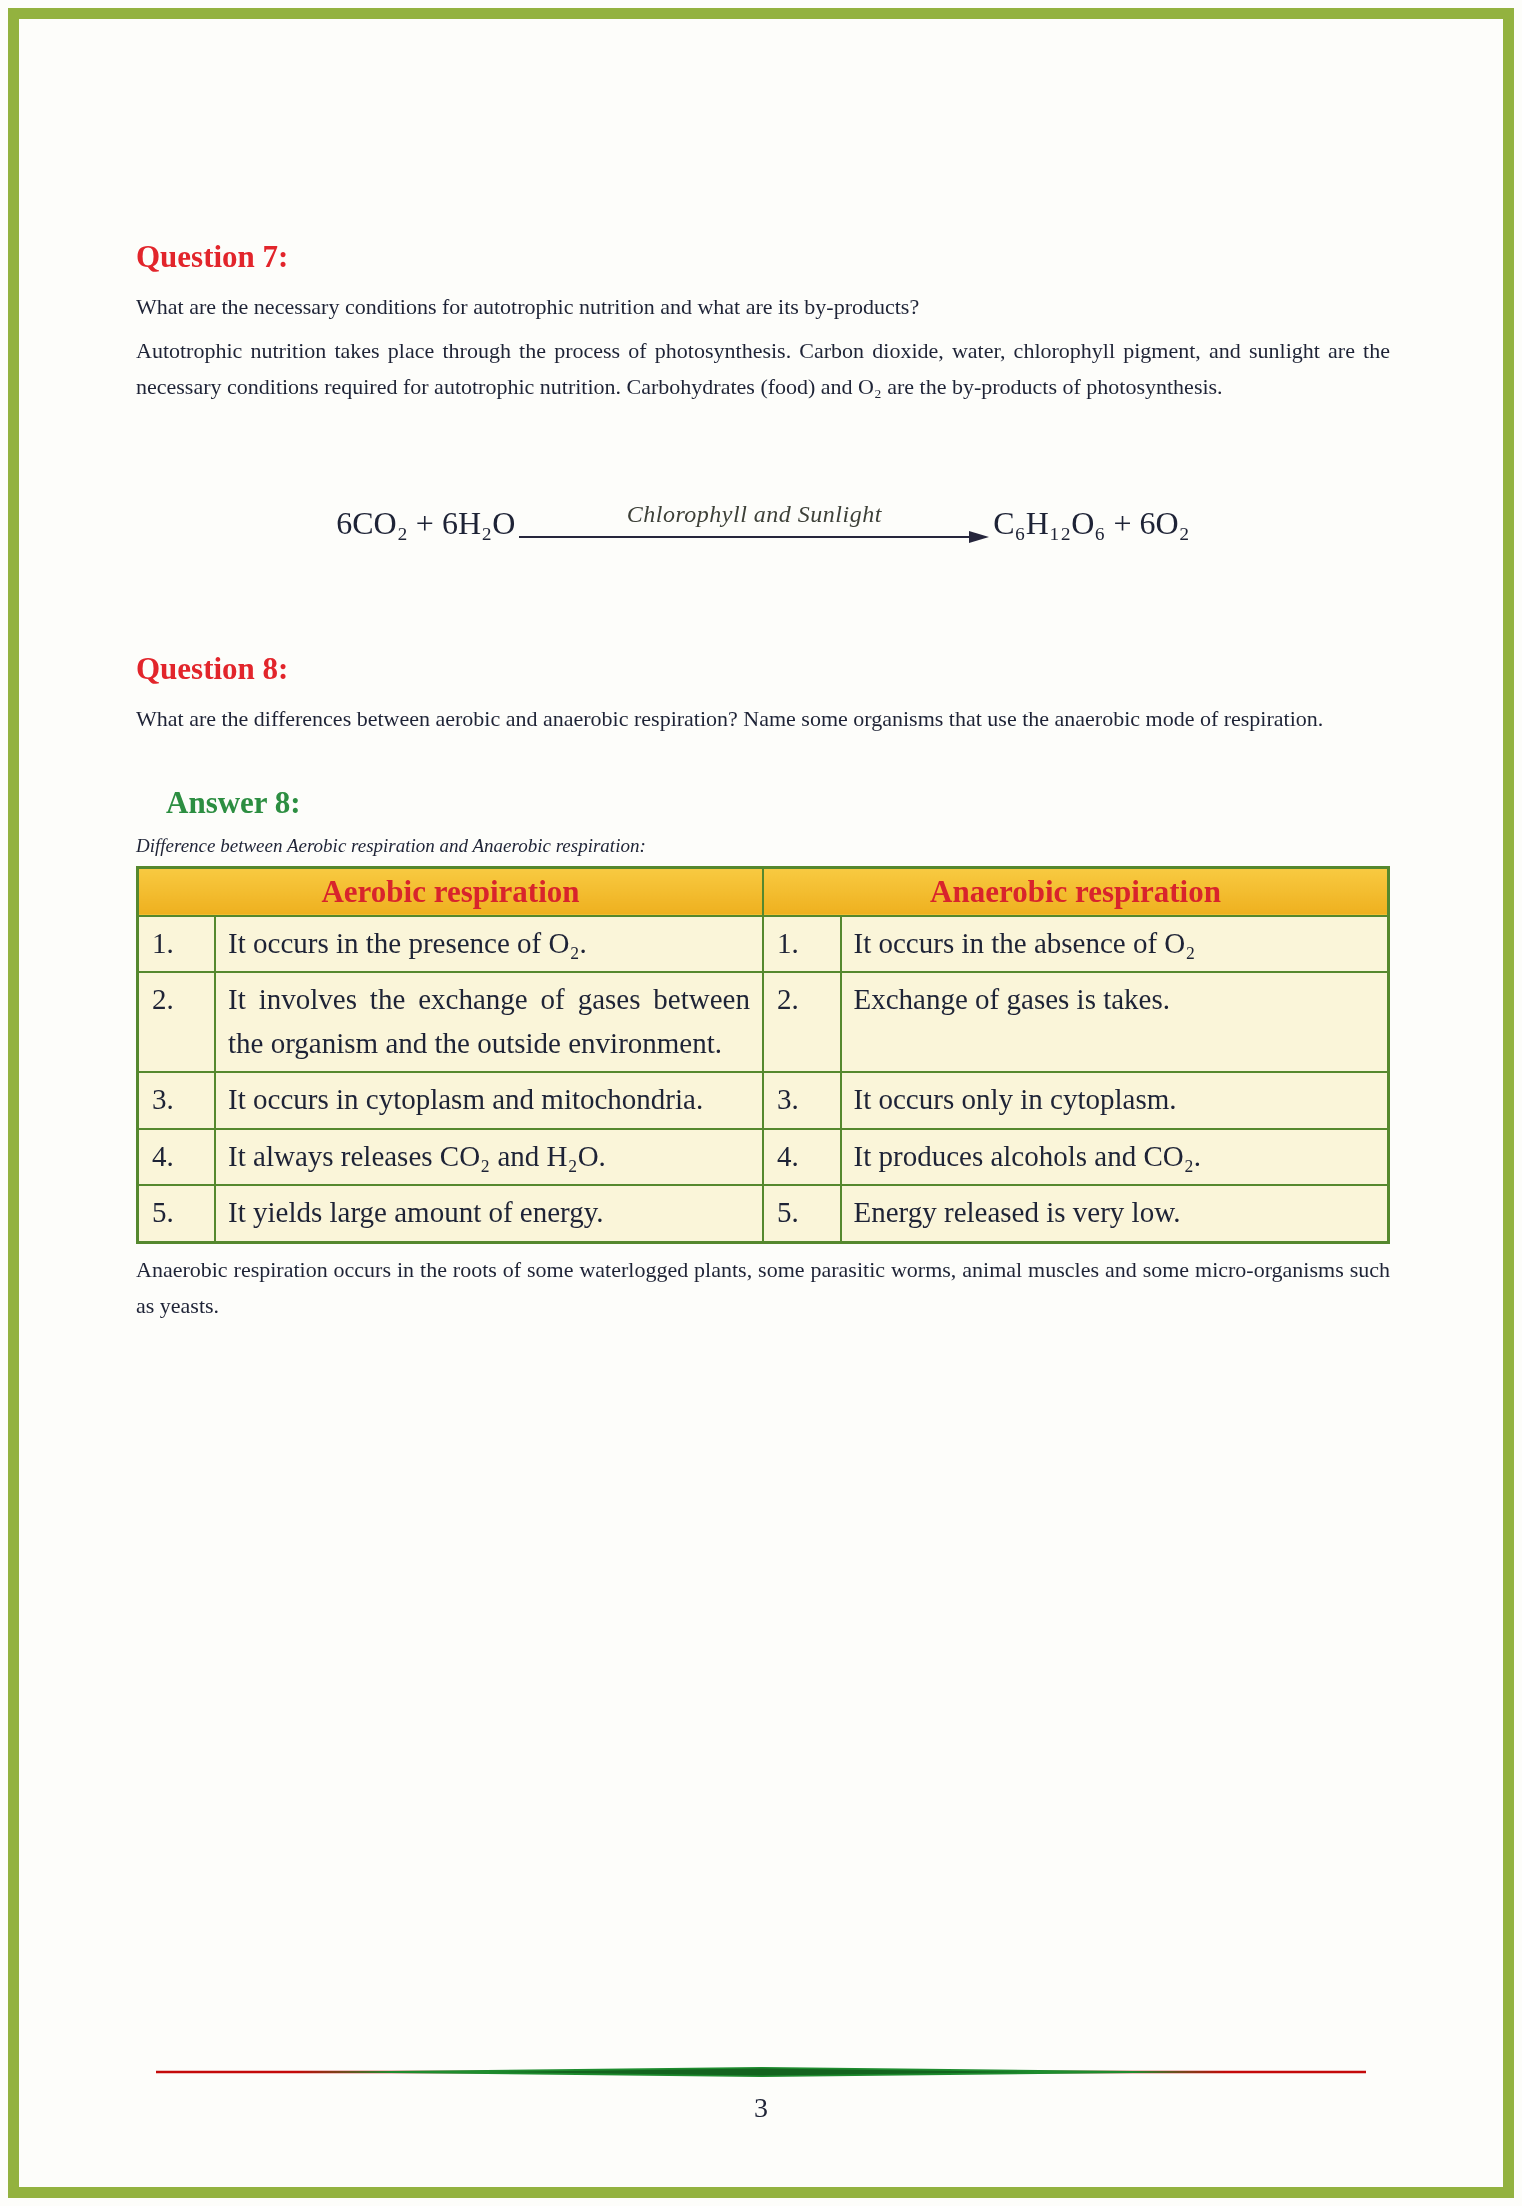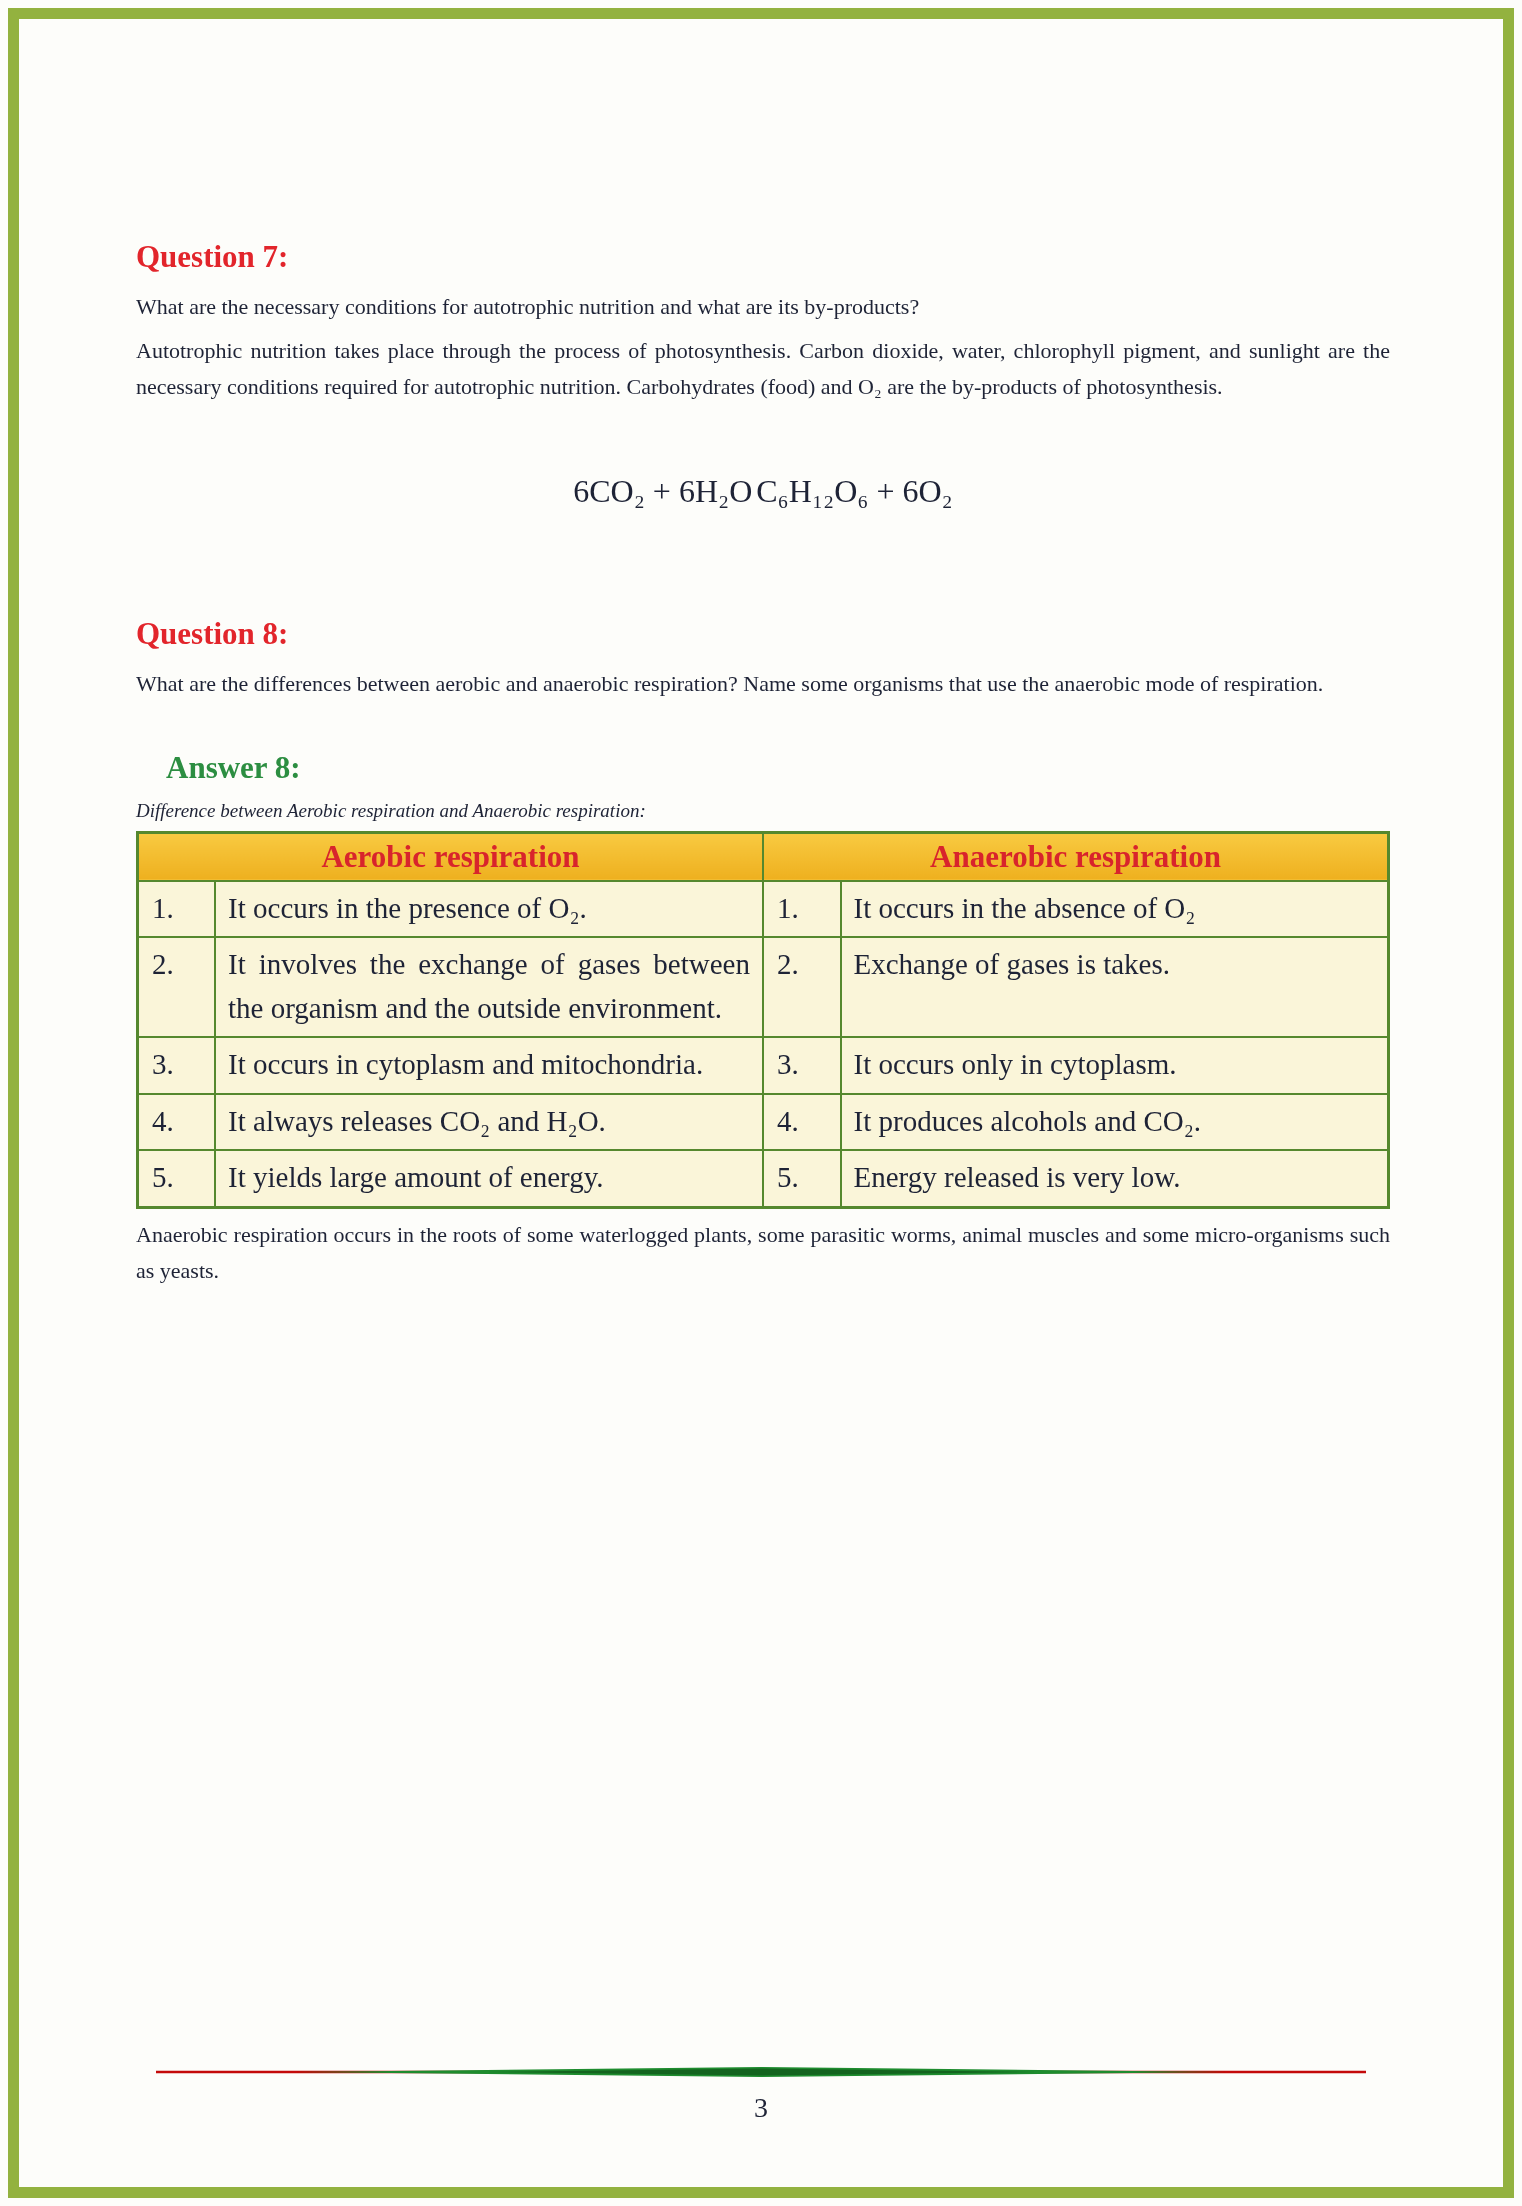--- a/index.html
+++ b/index.html
@@ -23,21 +23,21 @@
     color:#e2252b; font-size:31px; font-weight:bold; line-height:1.55;
   }
   .a-heading {
     color:#2c8e41; font-size:31px; font-weight:bold; line-height:1.55;
     margin-left:30px;
   }
   .q7-heading { margin-top:233px; }
   p.body { font-size:22px; line-height:1.64; text-align:justify; margin-top:8px; }
   .a7-heading { margin-top:42px; }
   .equation {
-    margin-top:68px;
+    margin-top:96px;
     display:flex; justify-content:center; align-items:center; gap:4px;
     font-size:32px;
   }
   .eq-arrow { display:flex; flex-direction:column; align-items:center; }
   .eq-label { font-style:italic; font-size:24px; color:#3d4038; letter-spacing:0.5px; margin-bottom:1px; }
   .q8-heading { margin-top:100px; }
   .a8-heading { margin-top:42px; }
   .table-caption {
     font-style:italic; font-size:19px; line-height:1.6; margin-top:4px;
   }
@@ -81,20 +81,27 @@
 
 <div class="content">
 
   <h2 class="q-heading q7-heading">Question 7:</h2>
   <p class="body">What are the necessary conditions for autotrophic nutrition and what are its by-products?</p>
 
   <p class="body">Autotrophic nutrition takes place through the process of photosynthesis. Carbon dioxide, water, chlorophyll pigment, and sunlight are the necessary conditions required for autotrophic nutrition. Carbohydrates (food) and O₂ are the by-products of photosynthesis.</p>
 
   <div class="equation">
     <span>6CO₂ + 6H₂O</span>
+    <span class="eq-arrow">
+      <span class="eq-label">Chlorophyll and Sunlight</span>
+      <svg width="470" height="16" viewBox="0 0 470 16">
+        <line x1="0" y1="8" x2="454" y2="8" stroke="#26263c" stroke-width="2"></line>
+        <polygon points="470,8 450,2 450,14" fill="#26263c"></polygon>
+      </svg>
+    </span>
     <span>C₆H₁₂O₆ + 6O₂</span>
   </div>
 
   <h2 class="q-heading q8-heading">Question 8:</h2>
   <p class="body">What are the differences between aerobic and anaerobic respiration? Name some organisms that use the anaerobic mode of respiration.</p>
 
   <h2 class="a-heading a8-heading">Answer 8:</h2>
   <p class="table-caption">Difference between Aerobic respiration and Anaerobic respiration:</p>
 
   <table class="cmp">

